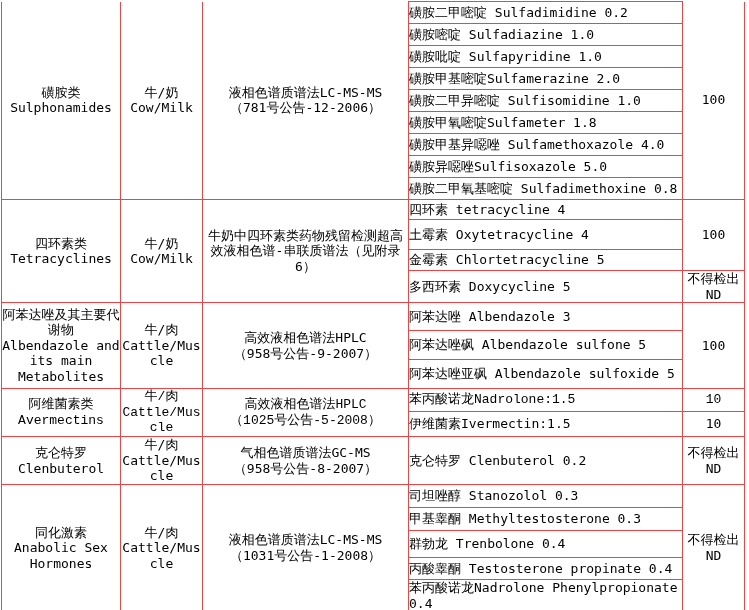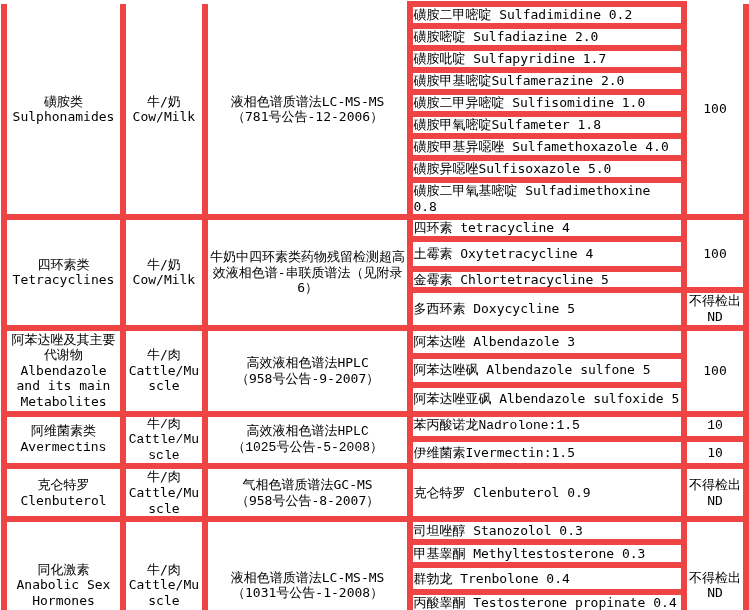--- a/index.html
+++ b/index.html
@@ -10,21 +10,21 @@
     font-family: "DejaVu Sans Mono", "Liberation Mono", monospace;
     font-size: 13px;
     color: #000000;
   }
   table.residue-table {
     border-collapse: collapse;
     table-layout: fixed;
     margin: 1px 0 0 1px;
   }
   table.residue-table td {
-    border: 6px solid #ef4444;
+    border: 1px solid #ef4444;
     vertical-align: middle;
     white-space: pre-line;
     overflow: hidden;
     padding: 0;
     line-height: 1.2;
   }
   td.td-center { text-align: center; }
   td.analyte-cell { text-align: left; padding: 0 2px 0 3px; }
   td.sample-cell { word-break: break-all; }
   td.no-top { border-top: none !important; }
@@ -45,24 +45,24 @@
         <td class="td-center category-cell no-top" rowspan="9">磺胺类
 Sulphonamides</td>
         <td class="td-center sample-cell no-top" rowspan="9">牛/奶
 Cow/Milk</td>
         <td class="td-center method-cell no-top" rowspan="9">液相色谱质谱法LC-MS-MS
 （781号公告-12-2006）</td>
         <td class="analyte-cell">磺胺二甲嘧啶 Sulfadimidine 0.2</td>
         <td class="td-center limit-cell no-top" rowspan="9">100</td>
       </tr>
       <tr style="height: 22px;">
-        <td class="analyte-cell">磺胺嘧啶 Sulfadiazine 2.0</td>
+        <td class="analyte-cell">磺胺嘧啶 Sulfadiazine 1.0</td>
       </tr>
       <tr style="height: 22px;">
-        <td class="analyte-cell">磺胺吡啶 Sulfapyridine 1.7</td>
+        <td class="analyte-cell">磺胺吡啶 Sulfapyridine 1.0</td>
       </tr>
       <tr style="height: 22px;">
         <td class="analyte-cell">磺胺甲基嘧啶Sulfamerazine 2.0</td>
       </tr>
       <tr style="height: 22px;">
         <td class="analyte-cell">磺胺二甲异嘧啶 Sulfisomidine 1.0</td>
       </tr>
       <tr style="height: 22px;">
         <td class="analyte-cell">磺胺甲氧嘧啶Sulfameter 1.8</td>
       </tr>
@@ -125,21 +125,21 @@
         <td class="analyte-cell">伊维菌素Ivermectin:1.5</td>
         <td class="td-center limit-cell">10</td>
       </tr>
       <tr style="height: 46px;">
         <td class="td-center category-cell">克仑特罗
 Clenbuterol</td>
         <td class="td-center sample-cell">牛/肉
 Cattle/Muscle</td>
         <td class="td-center method-cell">气相色谱质谱法GC-MS
 （958号公告-8-2007）</td>
-        <td class="analyte-cell">克仑特罗 Clenbuterol 0.9</td>
+        <td class="analyte-cell">克仑特罗 Clenbuterol 0.2</td>
         <td class="td-center limit-cell">不得检出
 ND</td>
       </tr>
       <tr style="height: 23px;">
         <td class="td-center category-cell" rowspan="5">同化激素
 Anabolic Sex Hormones</td>
         <td class="td-center sample-cell" rowspan="5">牛/肉
 Cattle/Muscle</td>
         <td class="td-center method-cell" rowspan="5">液相色谱质谱法LC-MS-MS
 （1031号公告-1-2008）</td>

